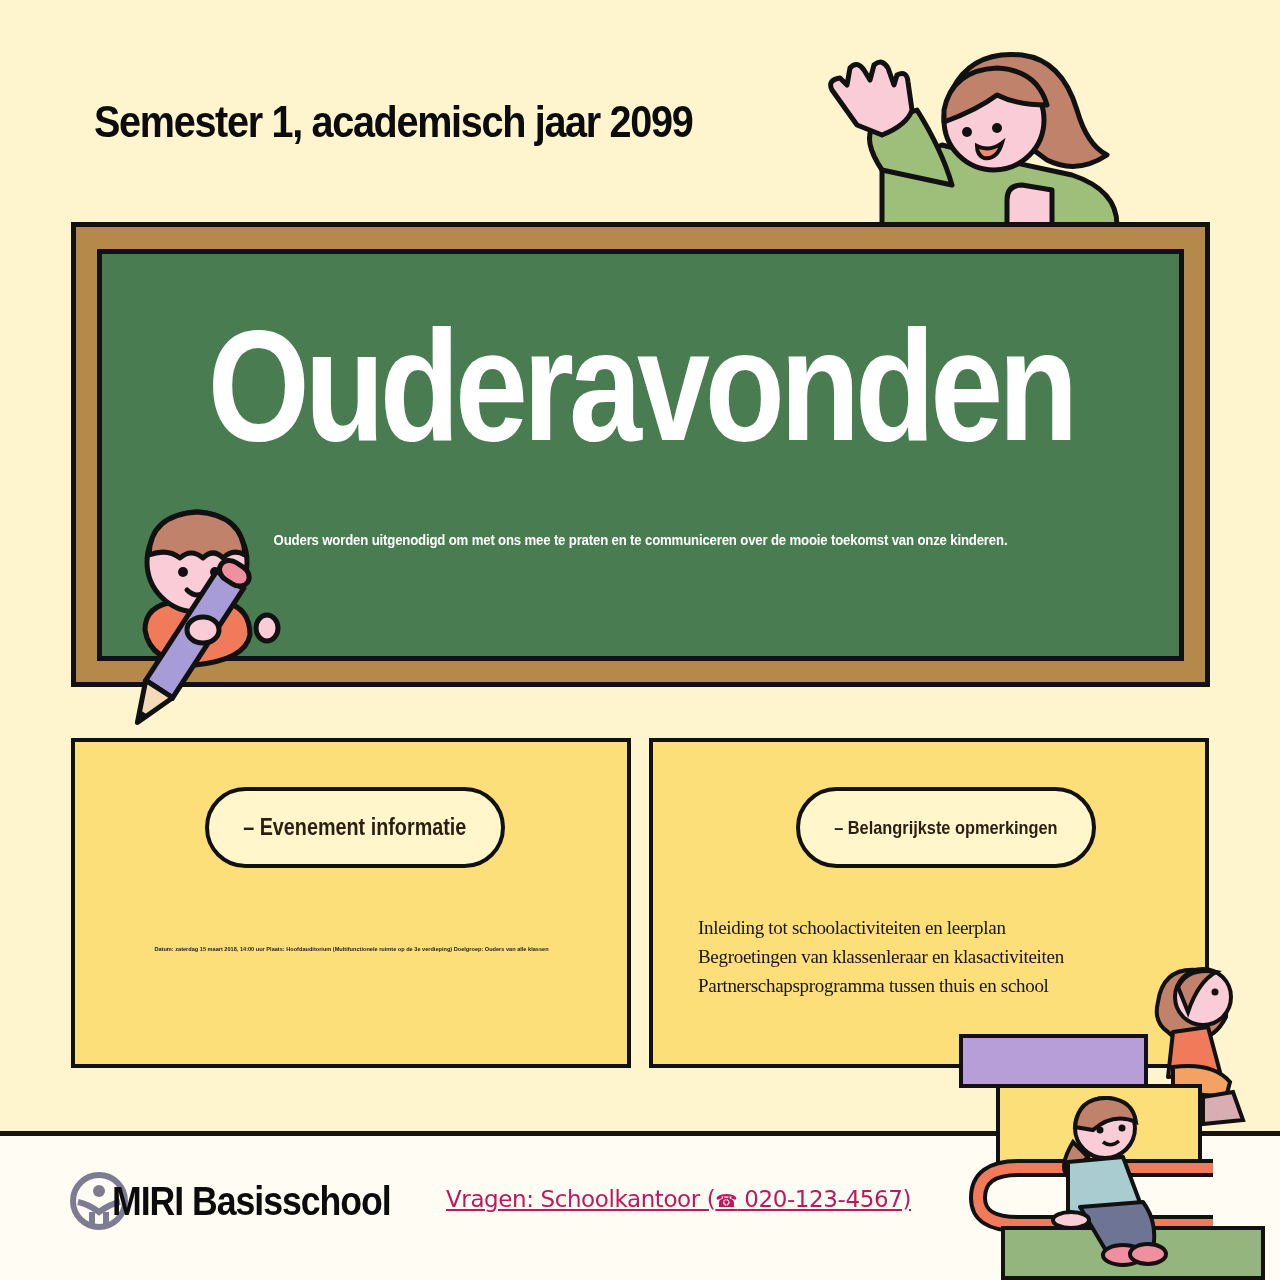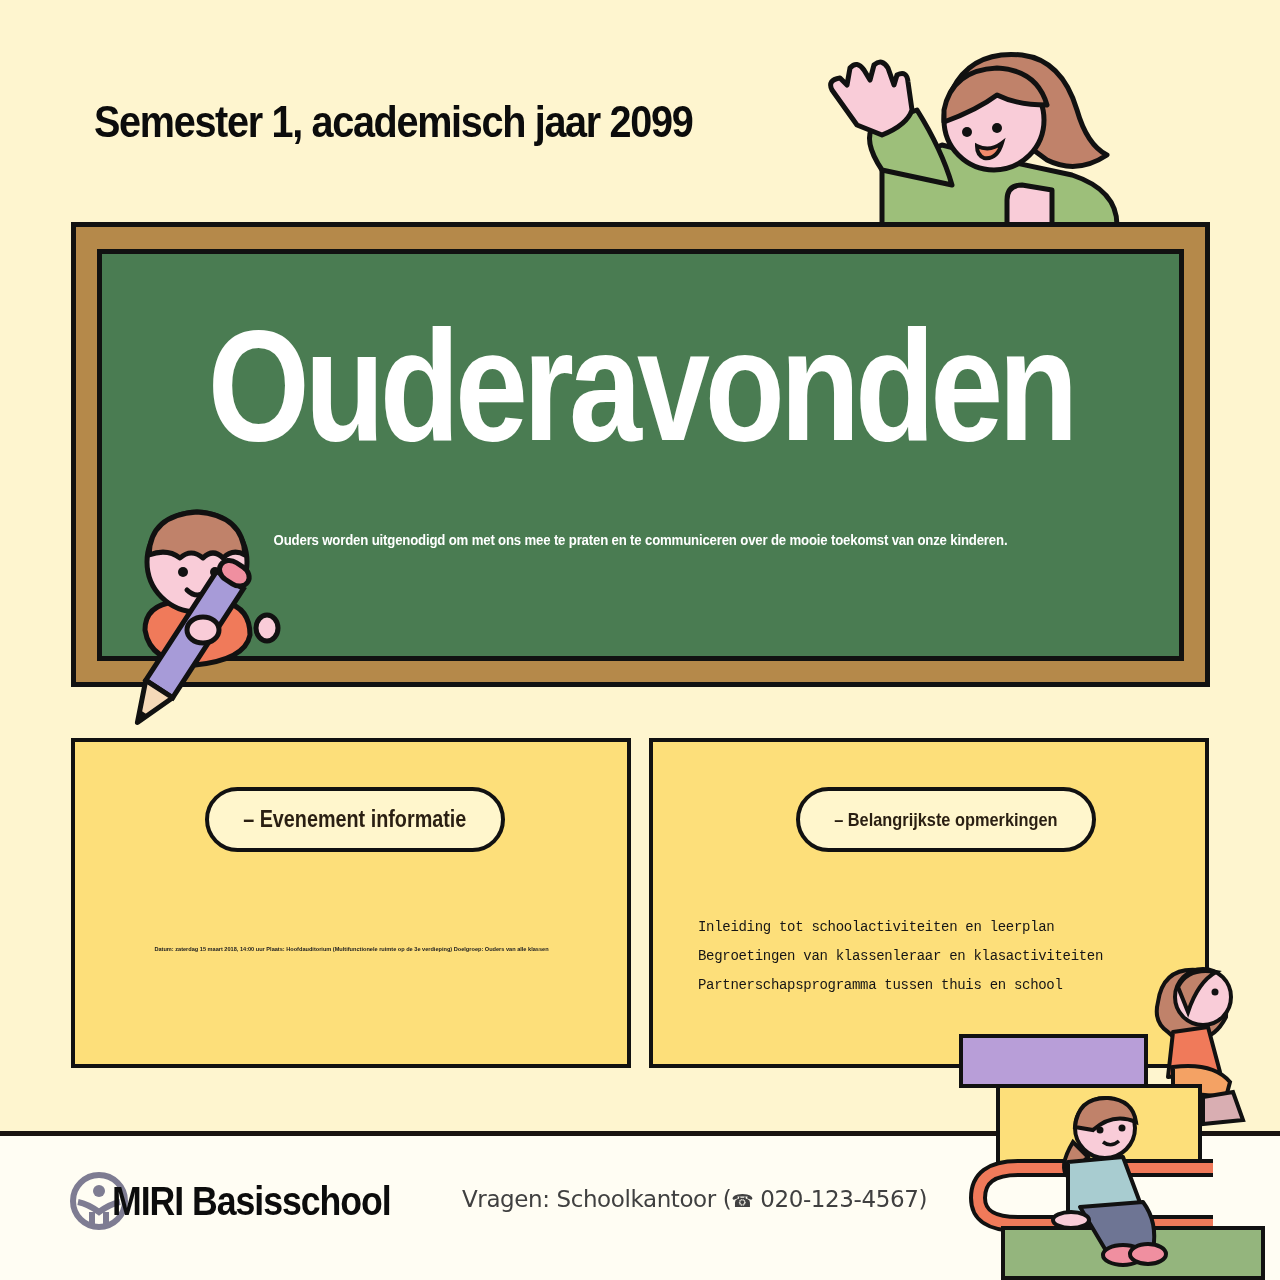--- a/index.html
+++ b/index.html
@@ -66,21 +66,21 @@
     .card {
       top: 738px; width: 560px; height: 330px;
       background: #FDDF7A;
       border: 4px solid #111;
     }
     .card-left { left: 71px; }
     .card-right { left: 649px; }
 
     .pill {
       position: absolute;
-      top: 787px; height: 65px;
+      top: 787px; height: 81px;
       background: #FFF6CC;
       border: 4px solid #111;
       border-radius: 44px;
       display: flex; align-items: center; justify-content: center;
       font-family: "Liberation Sans", sans-serif;
       font-weight: 700;
       color: #2a1f12;
       white-space: nowrap;
     }
     .pill-left { left: 205px; width: 300px; font-size: 23px; }
@@ -93,22 +93,22 @@
       font-size: 5.6px;
       font-weight: 700;
       color: #222;
       white-space: nowrap;
       letter-spacing: 0;
     }
 
     .remarks-list {
       left: 698px; top: 913px;
       list-style: none;
-      font-family: Liberation Mono, monospace;
-      font-size: 14px;
+      font-family: Liberation Serif, serif;
+      font-size: 19px;
       line-height: 29px;
       color: #151515;
       letter-spacing: -0.3px;
       white-space: nowrap;
     }
 
     
     .footer-band {
       left: 0; top: 1131px; width: 1280px; height: 149px;
       background: #FFFDF3;
@@ -120,26 +120,27 @@
       font-family: "Liberation Sans", sans-serif;
       font-weight: 700;
       font-size: 41px;
       letter-spacing: -1.2px;
       transform: scaleX(0.87);
       transform-origin: left center;
       color: #0c0c0c;
       white-space: nowrap;
     }
     .contact {
-      left: 462px; top: 1186px;
+      left: 446px; top: 1186px;
       font-family: "DejaVu Sans", sans-serif;
       font-size: 23px;
       letter-spacing: -0.4px;
-      color: #404040;
-      white-space: nowrap;
+      color: #be185d;
+      white-space: nowrap;
+      text-decoration: underline;
     }
     .contact .phone-icon { font-size: 18px; }
 
     svg.illus { position: absolute; overflow: visible; }
   </style>
 </head>
 <body>
 
 <div class="abs semester-title">Semester 1, academisch jaar 2099</div>
 

